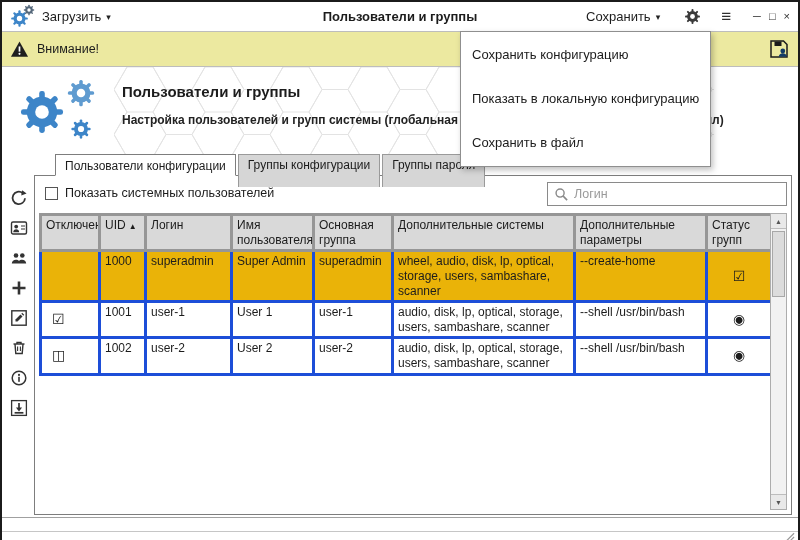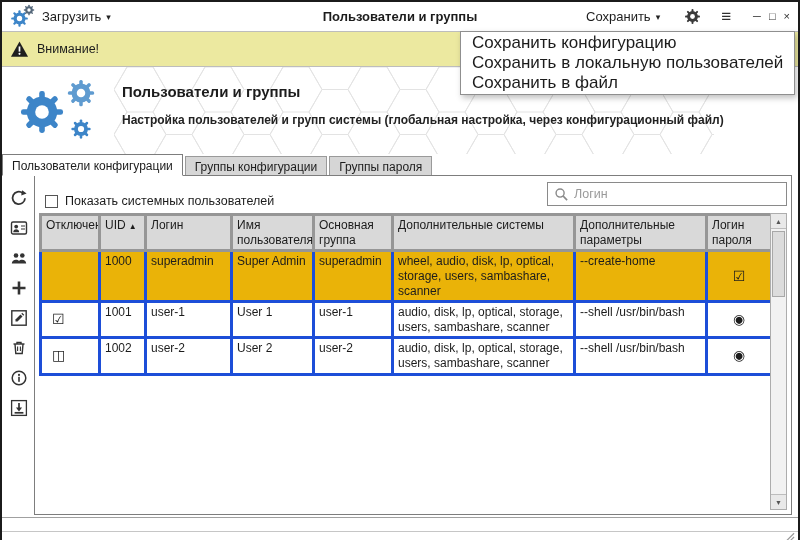--- a/index.html
+++ b/index.html
@@ -30,40 +30,40 @@
   .header { height:87px; position:relative; background:#fff; overflow:hidden; }
   .hexbg { position:absolute; left:112px; top:0; width:600px; height:87px; }
   .logo-big { position:absolute; left:14px; top:7px; width:92px; height:74px; }
   .header-text { position:absolute; left:120px; top:16px; right:8px; }
   .h-title { font-size:15px; font-weight:bold; margin-bottom:13px; }
   .h-sub { font-size:12px; font-weight:bold; color:#222; }
 
   
   .menu { position:absolute; left:458px; top:29px; z-index:40; background:#fff;
           border:1px solid #8f8f8f; box-shadow:2px 3px 6px rgba(0,0,0,.25); padding:1px 0; }
-  .menu-item { font-size:17px; line-height:20px; padding:0 11px; white-space:nowrap; cursor:pointer; }
-
-  
-  .tabs-row { height:22px; display:flex; align-items:center; gap:2px;
+  .menu-item { font-size:13px; line-height:20px; padding:12px 11px; white-space:nowrap; cursor:pointer; }
+
+  
+  .tabs-row { height:22px; padding-left:53px; display:flex; align-items:flex-start; gap:2px;
               position:relative; z-index:3; margin-bottom:-1px; }
   .tab { font-size:12px; padding:3px 9px 2px; background:#d6d6d6; border:1px solid #9a9a9a;
-         border-bottom:none; cursor:pointer; white-space:nowrap; height:19px; }
+         border-bottom:none; cursor:pointer; white-space:nowrap; height:33px; }
   .tab.active { background:#fff; border:1px solid #7d7d7d; border-bottom:1px solid #fff; height:22px;
                 padding-top:4px; }
 
   
   .main { position:relative; height:342px; }
   .side-toolbar { position:absolute; left:3px; top:12px; width:28px; display:flex; flex-direction:column;
                   gap:8px; align-items:center; }
   .tool-btn { width:22px; height:22px; background:none; border:none; cursor:pointer; color:#333;
               display:flex; align-items:center; justify-content:center; padding:0; }
   .panel { position:absolute; left:32px; right:6px; top:0; bottom:2px; border:1px solid #7d7d7d; background:#fff; }
 
   .controls { position:relative; height:37px; }
-  .chk { position:absolute; left:10px; top:18px; display:flex; align-items:center; gap:7px;
+  .chk { position:absolute; left:10px; top:10px; display:flex; align-items:center; gap:7px;
          font-size:12.5px; cursor:pointer; }
   .chk .box { width:13px; height:13px; border:1px solid #555; background:#fff; flex:0 0 auto; }
   .search { position:absolute; right:4px; top:6px; width:240px; height:24px; border:1px solid #8a8a8a;
             background:#fff; display:flex; align-items:center; padding:0 6px; gap:5px; }
   .search input { border:none; outline:none; flex:1; font-size:12.5px; font-family:inherit; color:#333;
                   background:transparent; min-width:0; }
   .search input::placeholder { color:#9a9a9a; }
 
   
   .table-wrap { position:absolute; left:4px; right:4px; top:37px; bottom:4px; }
@@ -241,21 +241,21 @@
         </svg>
     </div>
     <div class="header-text">
       <div class="h-title">Пользователи и группы</div>
       <div class="h-sub">Настройка пользователей и групп системы (глобальная настройка, через конфигурационный файл)</div>
     </div>
   </div>
 
   <div class="menu">
     <div class="menu-item">Сохранить конфигурацию</div>
-    <div class="menu-item">Сохранить в локальную пользователей</div>
+    <div class="menu-item">Показать в локальную конфигурацию</div>
     <div class="menu-item">Сохранить в файл</div>
   </div>
 
   <div class="tabs-row">
     <div class="tab active">Пользователи конфигурации</div>
     <div class="tab">Группы конфигурации</div>
     <div class="tab">Группы пароля</div>
   </div>
 
   <div class="main">
@@ -331,21 +331,21 @@
           </colgroup>
           <thead>
             <tr>
               <th><span>Отключен</span></th>
               <th><span>UID</span><span class="sort-arrow">▲</span></th>
               <th><span>Логин</span></th>
               <th><span>Имя пользователя</span></th>
               <th><span>Основная группа</span></th>
               <th><span>Дополнительные системы</span></th>
               <th><span>Дополнительные параметры</span></th>
-              <th><span>Логин пароля</span></th>
+              <th><span>Статус групп</span></th>
             </tr>
           </thead>
           <tbody>
             <tr class="row-selected">
               <td class="c-disabled"></td>
               <td>1000</td>
               <td>superadmin</td>
               <td>Super Admin</td>
               <td>superadmin</td>
               <td>wheel, audio, disk, lp, optical, storage, users, sambashare, scanner</td>

